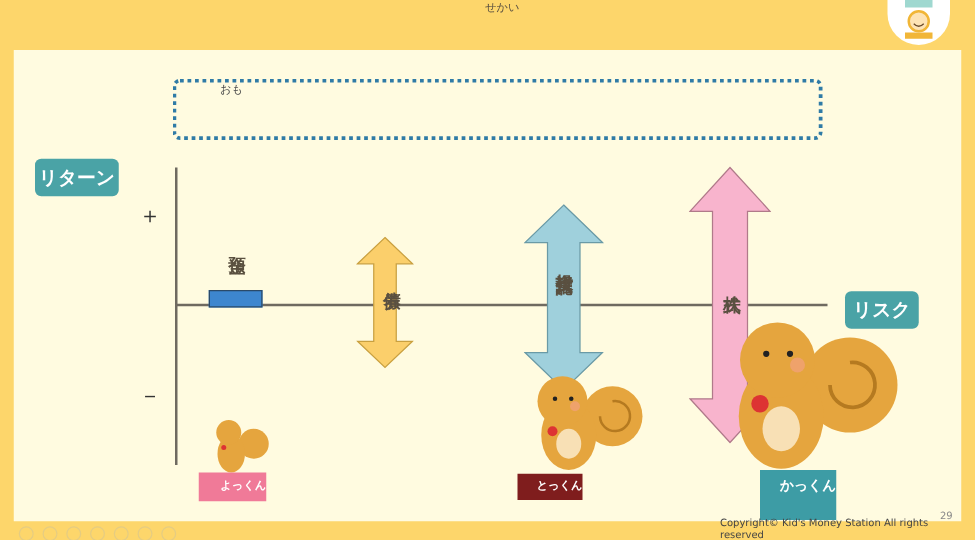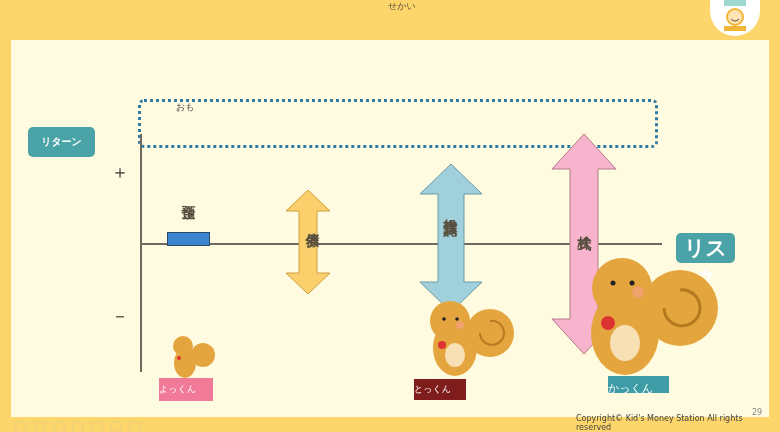--- a/index.html
+++ b/index.html
@@ -2,29 +2,29 @@
 <html><head>
 <meta charset="utf-8">
 <style>
   html, body { margin:0; padding:0; }
   body { width:780px; height:432px; overflow:hidden; background:#fdd66b; font-family:"DejaVu Sans", sans-serif; position:relative; }
   .slide { position:absolute; left:11px; top:40px; width:758px; height:377px; background:#fffbe0; }
   .title-wrap { position:absolute; left:0; top:0; width:780px; height:57px; text-align:center; }
   .title { position:absolute; left:0; width:780px; top:10px; font-size:20px; font-weight:bold; color:#5a5040; letter-spacing:1px; }
   .ruby { position:absolute; font-size:9px; color:#5a5040; }
   .logo { position:absolute; left:710px; top:0px; width:50px; height:36px; border-radius:0 0 25px 25px; background:#fff; overflow:hidden; }
-  .note-box { position:absolute; left:138px; top:63px; width:514px; height:43px; border:3px dotted #2f7ba6; border-radius:6px; background:#fffbe0;margin-top:36px; }
+  .note-box { position:absolute; left:138px; top:63px; width:514px; height:43px; border:3px dotted #2f7ba6; border-radius:6px; background:#fffbe0; }
   .note-text { position:absolute; left:36px; top:12px; font-size:22px; font-weight:bold; color:#4a4a4a; letter-spacing:1px; white-space:nowrap; }
   .badge { position:absolute; background:#4aa3a6; color:#fff; font-weight:bold; border-radius:5px; text-align:center; }
   .axis-v { position:absolute; left:140px; top:134px; width:2px; height:238px; background:#6f6a60; }
   .axis-h { position:absolute; left:140px; top:243px; width:522px; height:1.5px; background:#6f6a60; }
   .sign { position:absolute; font-size:18px; color:#333; }
   .deposit { position:absolute; left:167px; top:232px; width:41px; height:12px; background:#3d86cf; border:1px solid #2a4a6a; }
   .vlabel { position:absolute; font-size:14px; font-weight:bold; color:#5a5040; writing-mode:vertical-rl; letter-spacing:1px; }
-  .name-tag { position:absolute; color:#fff; font-size:9px; font-weight:normal; text-align:left; }
+  .name-tag { position:absolute; color:#fff; font-size:9px; font-weight:bold; text-align:right; }
   .copyright { position:absolute; left:534px; top:414px; font-size:8px; color:#444;padding-left:42px; }
   .pagenum { position:absolute; left:752px; top:408px; font-size:8px; color:#888; }
   .ctrls { position:absolute; left:15px; top:421px; display:flex; gap:7px; opacity:.35; }
   .ctrls span { width:10px; height:10px; border:1px solid #bba; border-radius:50%; display:inline-block; }
 </style>
 </head>
 <body>
 
 <div class="slide"></div>
 
@@ -38,22 +38,22 @@
     <circle cx="25" cy="17" r="8" fill="#fde3b5" stroke="#f1b637" stroke-width="2"></circle>
     <path d="M21 19 Q25 23 29 19" stroke="#6b4b2a" fill="none" stroke-width="1"></path>
     <rect x="14" y="26" width="22" height="5" fill="#f1b637"></rect>
   </svg>
 </div>
 
 <div class="note-box">
   <span class="ruby" style="left:35px;top:-1px;color:#4a4a4a;">おも</span>
 </div>
 
-<div class="badge" style="left:28px;top:127px;width:67px;height:30px;line-height:30px;font-size:10px;">リターン</div>
-<div class="badge" style="left:676px;top:233px;width:59px;height:30px;line-height:30px;font-size:21px;">リスク</div>
+<div class="badge" style="left:28px;top:127px;width:67px;height:30px;line-height:30px;font-size:15px;">リターン</div>
+<div class="badge" style="left:676px;top:233px;width:59px;height:30px;line-height:30px;font-size:15px;">リスク</div>
 
 <div class="sign" style="left:111px;top:160px;">＋</div>
 <div class="sign" style="left:111px;top:304px;">－</div>
 
 <div class="axis-v"></div>
 <div class="axis-h"></div>
 
 <div class="vlabel" style="left:180px;top:194px;">預金</div>
 <div class="deposit"></div>
 
@@ -96,21 +96,21 @@
   <circle cx="42" cy="40" r="30" fill="#e5a53e"></circle>
   <circle cx="33" cy="35" r="2.5" fill="#222"></circle>
     <circle cx="52" cy="35" r="2.5" fill="#222"></circle>
   <circle cx="58" cy="44" r="6" fill="#f5a08a" opacity=".6"></circle>
   <circle cx="28" cy="75" r="7" fill="#d33"></circle>
   <ellipse cx="45" cy="95" rx="15" ry="18" fill="#f8e0b5"></ellipse>
 </svg>
 
 <div class="name-tag" style="left:159px;top:378px;width:54px;height:23px;line-height:23px;background:#f07a98;">よっくん</div>
 <div class="name-tag" style="left:414px;top:379px;width:52px;height:21px;line-height:21px;background:#7f1d1d;">とっくん</div>
-<div class="name-tag" style="left:608px;top:376px;width:61px;height:17px;line-height:25px;background:#3d9ca5;font-size:11px;">かっくん</div>
+<div class="name-tag" style="left:608px;top:376px;width:61px;height:40px;line-height:25px;background:#3d9ca5;font-size:11px;">かっくん</div>
 
 <div class="copyright">Copyright©  Kid's Money Station All rights reserved</div>
 <div class="pagenum">29</div>
 
 <div class="ctrls">
   <span></span>
   <span></span>
   <span></span>
   <span></span>
   <span></span>

